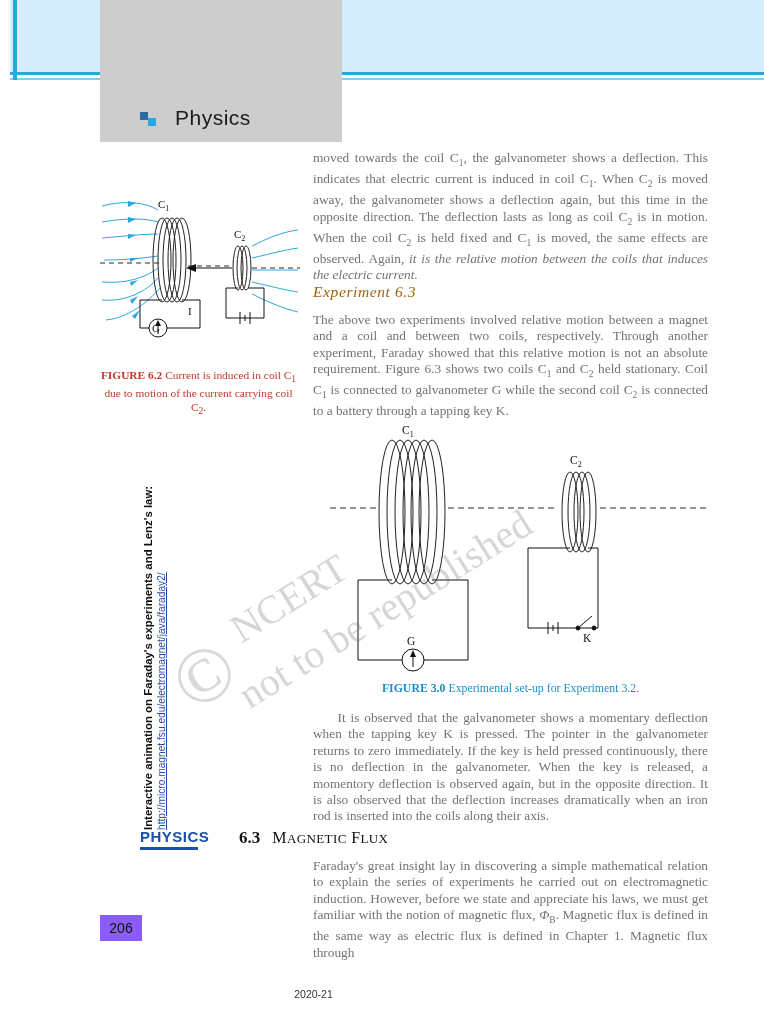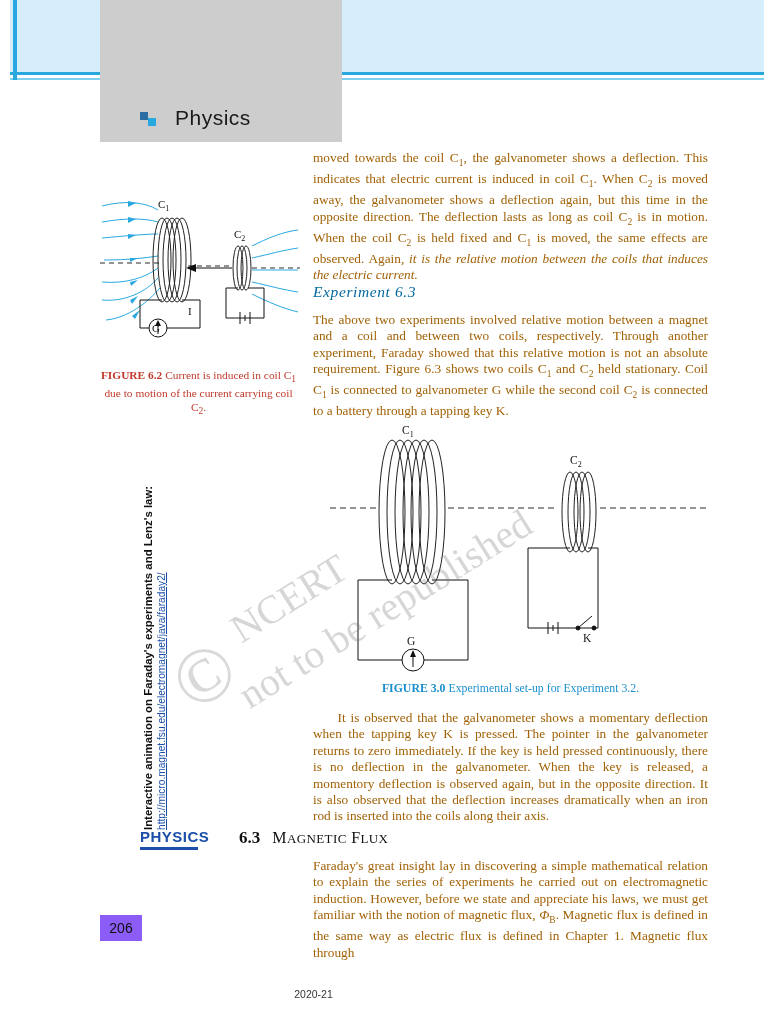--- a/index.html
+++ b/index.html
@@ -76,36 +76,36 @@
   .tm1 { left: 0; top: 0; width: 8px; height: 8px; background: #2b6ca3; }
   .tm2 { left: 8px; top: 6px; width: 8px; height: 8px; background: #29a8e0; }
 
   
   .col-right {
     position: absolute;
     left: 313px;
     width: 395px;
     font-size: 13.3px;
     line-height: 16.4px;
-    color: #a16207;
+    color: #737373;
     text-align: justify;
   }
   #para1 { top: 150px; }
   #para2 { top: 312px; }
   #para3 { top: 710px; }
   #para4 { top: 858px; }
 
   .exp-head {
     position: absolute;
     left: 313px;
     top: 283px;
     font-family: "Liberation Serif", serif;
     font-style: italic;
     font-size: 15.5px;
-    color: #0369a1;
+    color: #a16207;
     letter-spacing: 0.6px;
   }
   sub { font-size: 9.5px; }
 
   
   .fig62 {
     position: absolute;
     left: 100px; top: 160px;
     width: 200px; height: 195px;
   }

